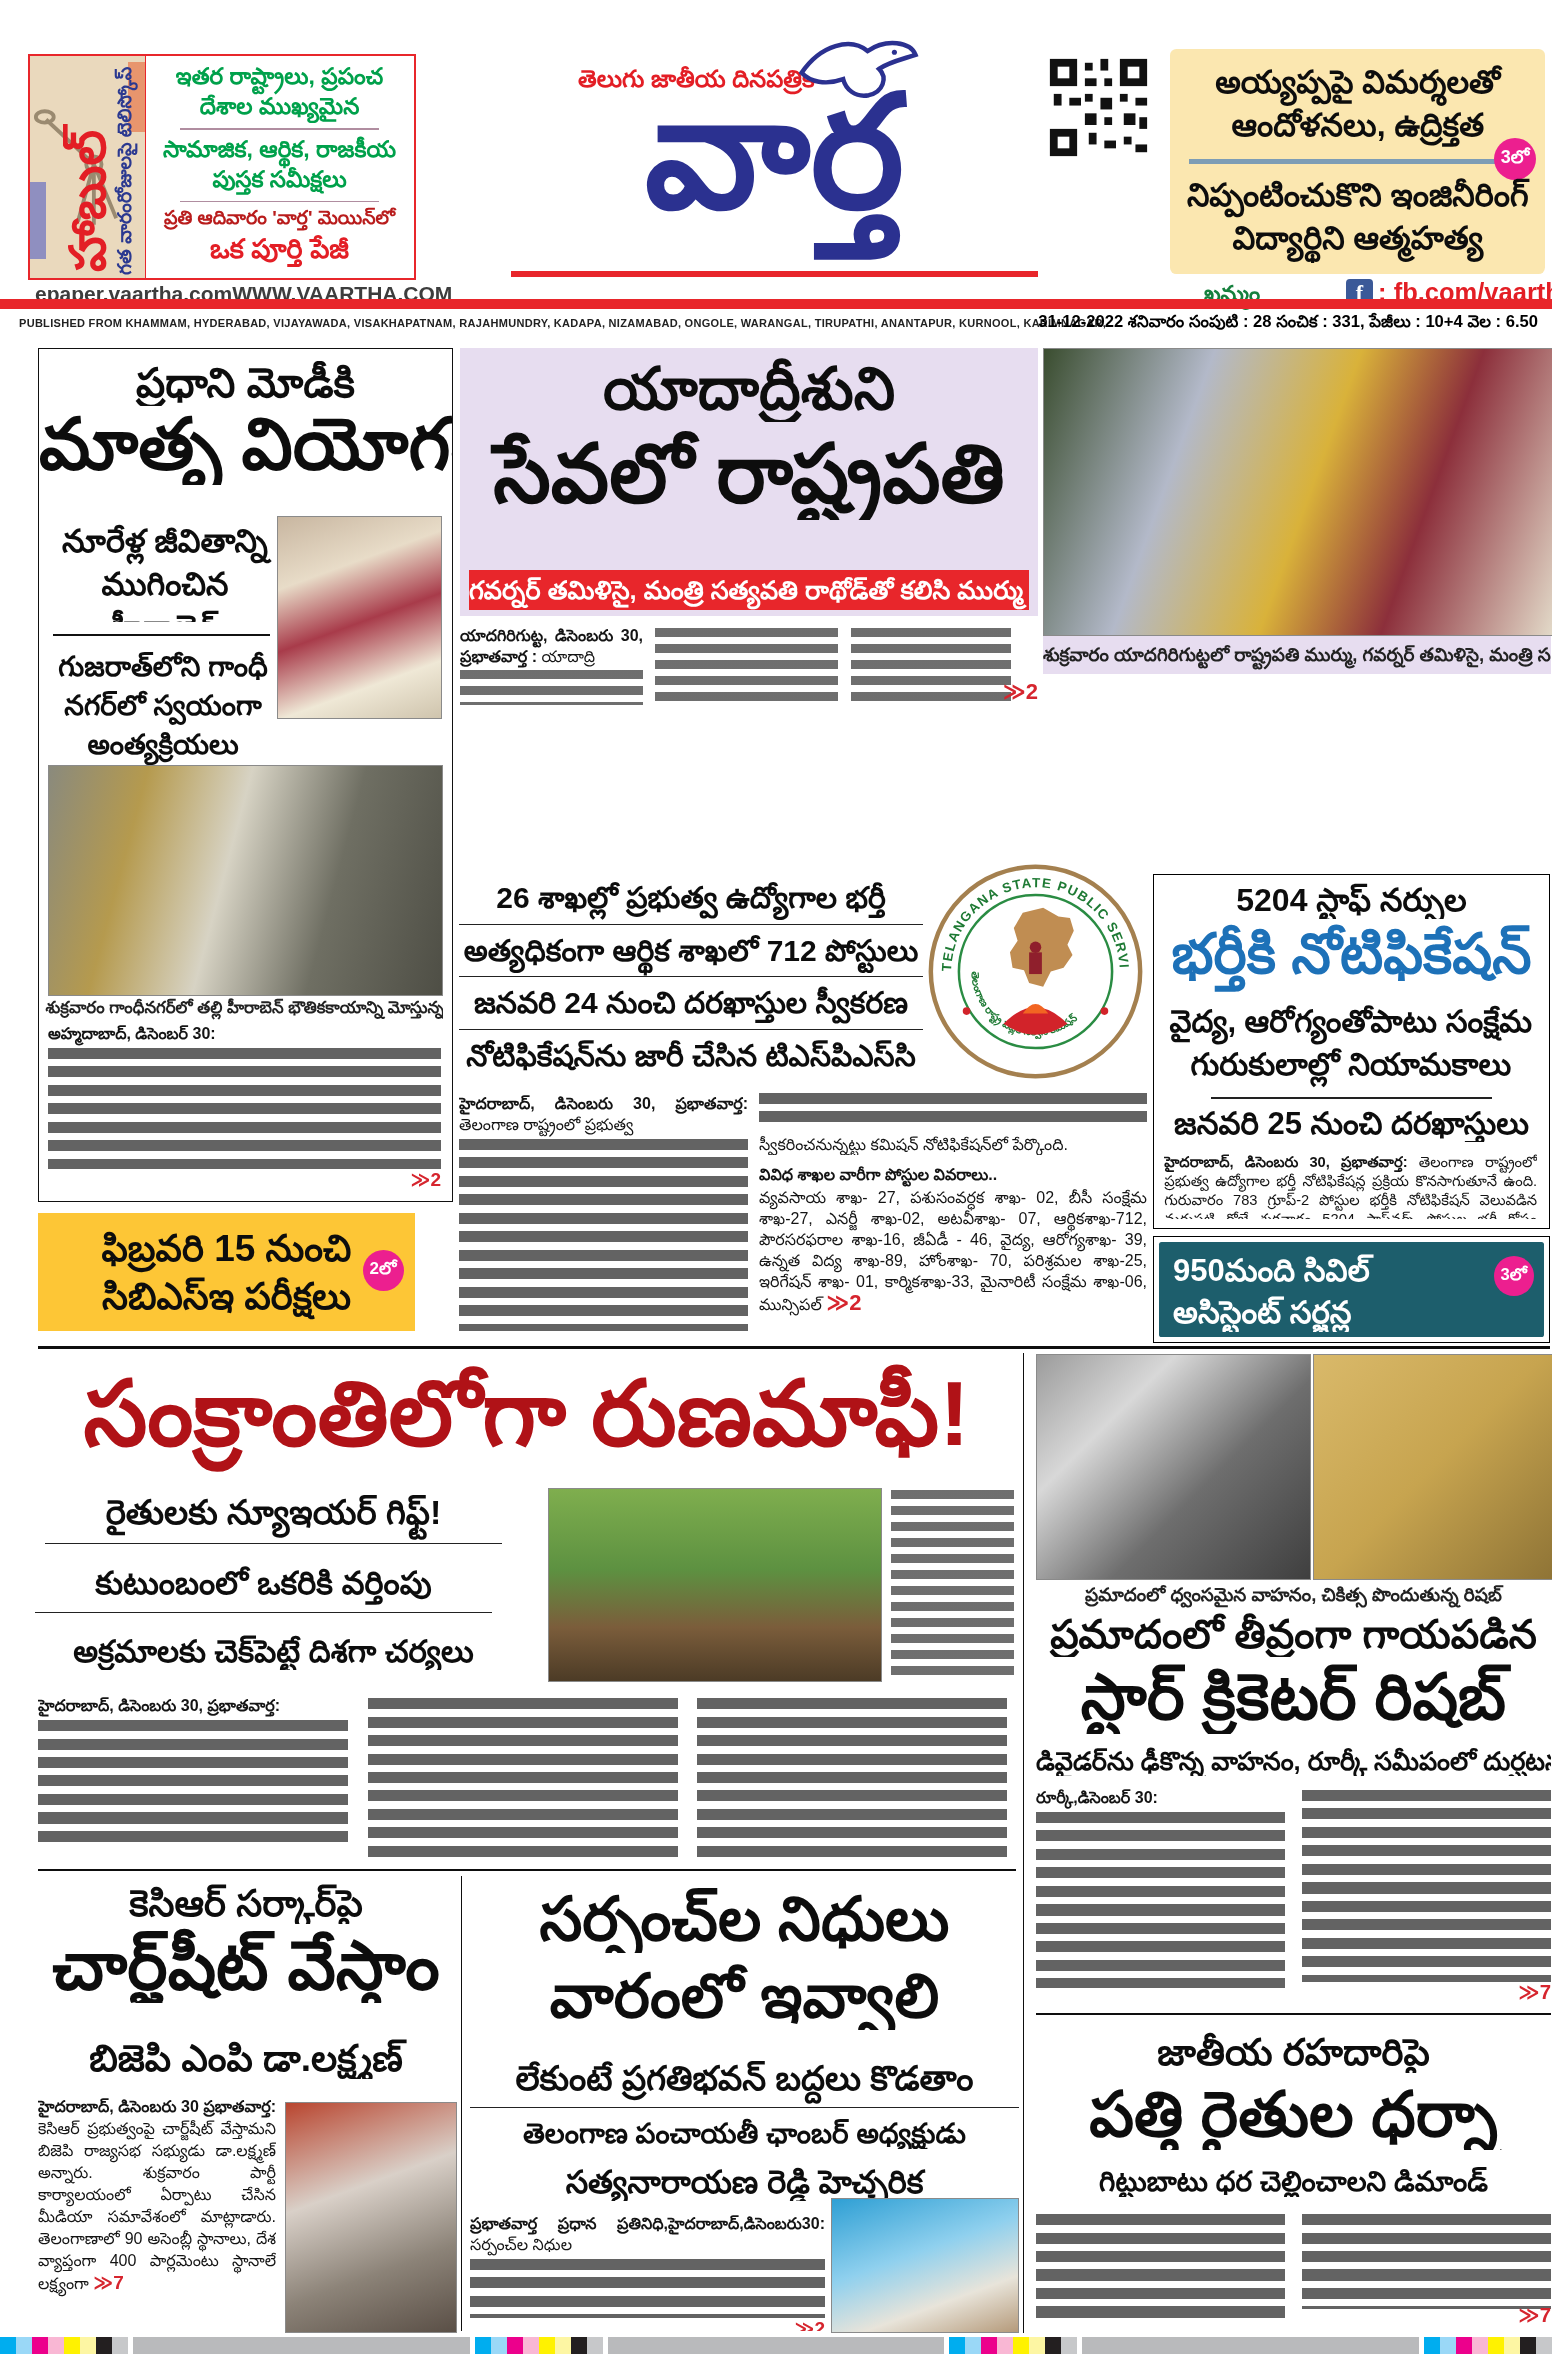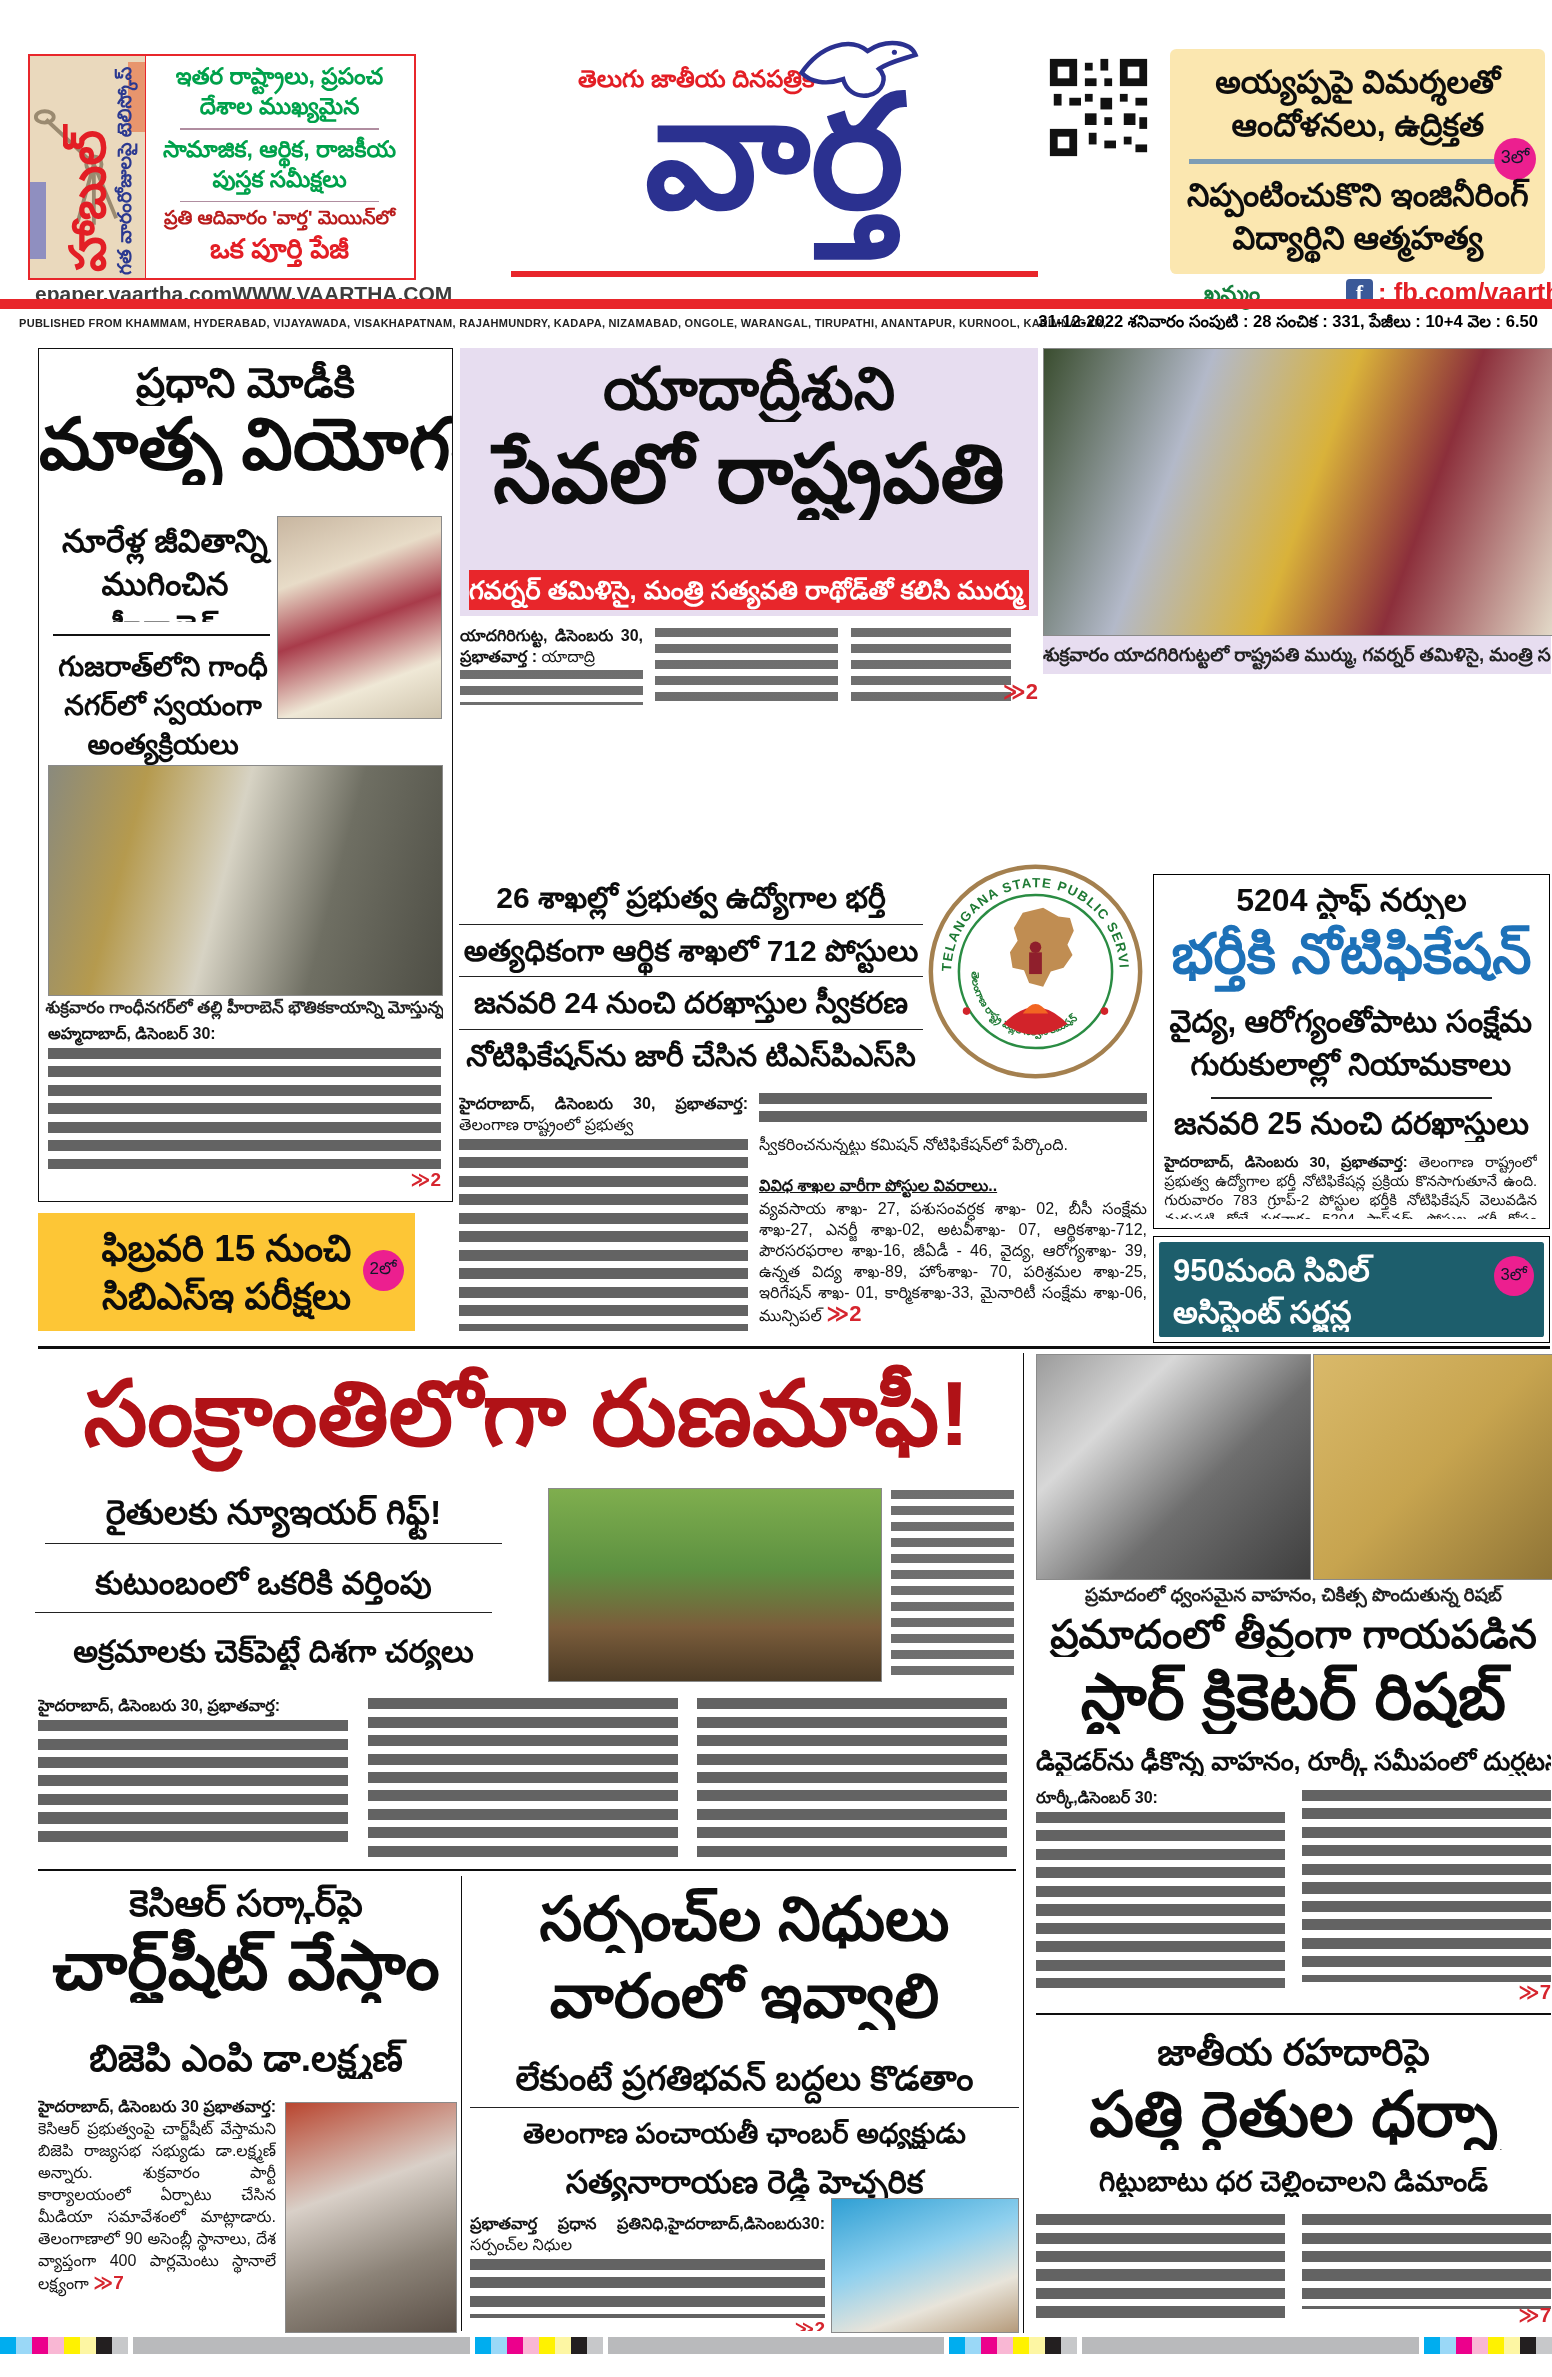--- a/index.html
+++ b/index.html
@@ -8,22 +8,22 @@
   .abs{position:absolute;}
   .c{text-align:center;}
   .b{font-weight:bold;}
   .nw{white-space:nowrap;}
   .clip{overflow:hidden;}
   .hl{font-weight:bold;color:#0d0d0d;line-height:1.12;}
   .green{color:#00a14b;}
   .blue{color:#b91c1c;}
   .maroon{color:#b01217;}
   .photo{border:0.6px solid #8a8a8a;}
-  .badge{background:#ec1f8f;color:#0f172a;border-radius:50%;display:flex;align-items:center;
-         justify-content:center;font-weight:normal;}
+  .badge{background:#ec1f8f;color:#ffffff;border-radius:50%;display:flex;align-items:center;
+         justify-content:center;font-weight:bold;}
   .jump{color:#d6252e;font-weight:bold;}
   .body-txt{font-size:16px;line-height:21px;text-align:justify;color:#141414;}
   .dl{font-weight:bold;}
   .faux{background:repeating-linear-gradient(#3c3c3c 0 11px,#fff 11px 18.5px);opacity:.8;}
   .faux2{background:repeating-linear-gradient(#4a4a4a 0 9px,#fff 9px 16px);opacity:.8;}
   .hrule{background:#0e0e0e;}
   .vrule{background:#0e0e0e;}
   .strip-group{display:flex;}
   .chip{width:16px;height:16.6px;}
   .strip-bar{flex:1;background:#b9babc;height:16.6px;margin:0 5.1px;align-self:flex-start;}
@@ -189,21 +189,21 @@
   </svg>
 
   <div class="body-txt clip abs" style="left:459px;top:1093px;width:289px;height:248px;">
     <span class="dl">హైదరాబాద్, డిసెంబరు 30, ప్రభాతవార్త:</span>
     <span>తెలంగాణ రాష్ట్రంలో ప్రభుత్వ</span>
     <div class="faux" style="height:192px;margin-top:3.8px;"></div>
   </div>
   <div class="abs clip" style="left:759px;top:1093px;width:388px;height:248px;">
     <div class="faux" style="height:37px;"></div>
     <div class="body-txt nw clip" style="margin-top:3.8px;">స్వీకరించనున్నట్టు కమిషన్ నోటిఫికేషన్‌లో పేర్కొంది.</div>
-    <div class="body-txt b" style="margin-top:20px;text-decoration:underline;">వివిధ శాఖల వారీగా పోస్టుల వివరాలు..</div>
+    <div class="body-txt b" style="margin-top:9px;">వివిధ శాఖల వారీగా పోస్టుల వివరాలు..</div>
     <div class="body-txt" style="margin-top:2.6px;height:147px;overflow:hidden;">
       <span>వ్యవసాయ శాఖ- 27, పశుసంవర్ధక శాఖ- 02, బీసీ సంక్షేమ శాఖ-27, ఎనర్జీ శాఖ-02, అటవీశాఖ- 07, ఆర్థికశాఖ-712, పౌరసరఫరాల శాఖ-16, జీఏడీ - 46, వైద్య, ఆరోగ్యశాఖ- 39, ఉన్నత విద్య శాఖ-89, హోంశాఖ- 70, పరిశ్రమల శాఖ-25, ఇరిగేషన్ శాఖ- 01, కార్మికశాఖ-33, మైనారిటీ సంక్షేమ శాఖ-06, మున్సిపల్</span>
       <span class="jump" style="font-size:22px;">≫2</span>
     </div>
   </div>
 
   <div class="abs" style="left:1153px;top:874px;width:397px;height:355px;border:1.9px solid #000;box-sizing:border-box;background:#fff;">
     <div class="hl c nw clip" style="position:absolute;left:0;top:7.7px;width:100%;font-size:32px;">5204 స్టాఫ్ నర్సుల</div>
     <div class="c nw clip b" style="position:absolute;left:0;top:46px;width:100%;font-size:56px;color:#1d71b8;">భర్తీకి నోటిఫికేషన్</div>
     <div class="hl c clip" style="position:absolute;left:12.8px;top:125px;width:368px;height:89px;font-size:31px;line-height:1.4;">వైద్య, ఆరోగ్యంతోపాటు సంక్షేమ గురుకులాల్లో నియామకాలు</div>

